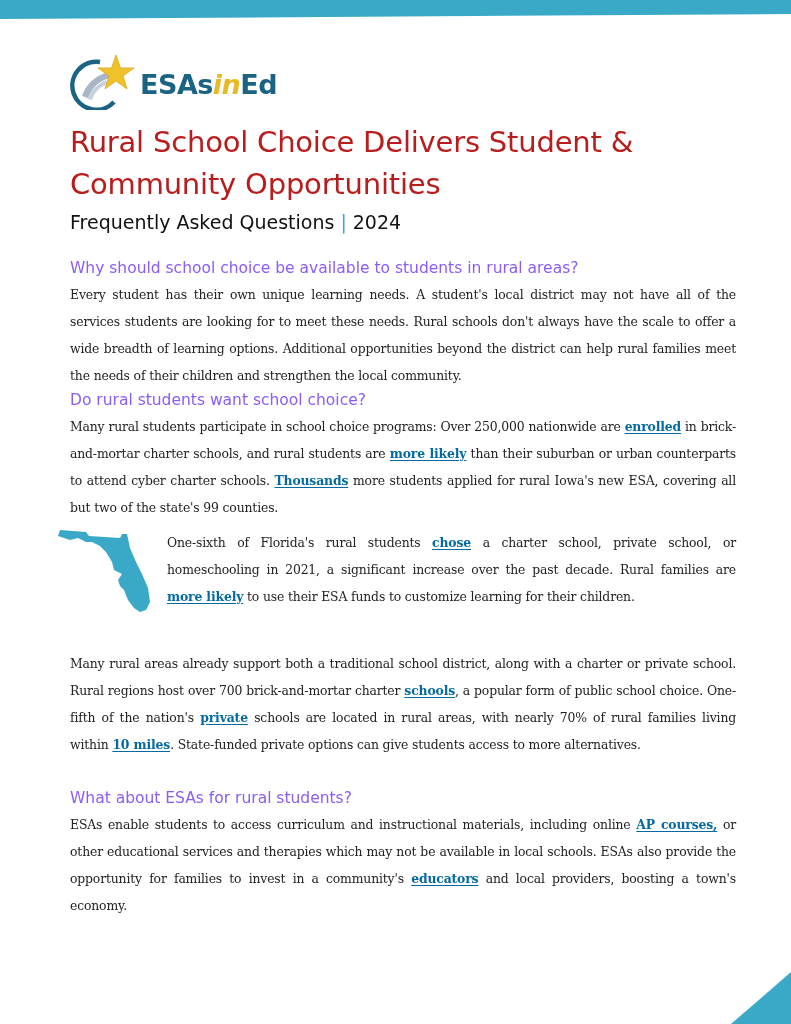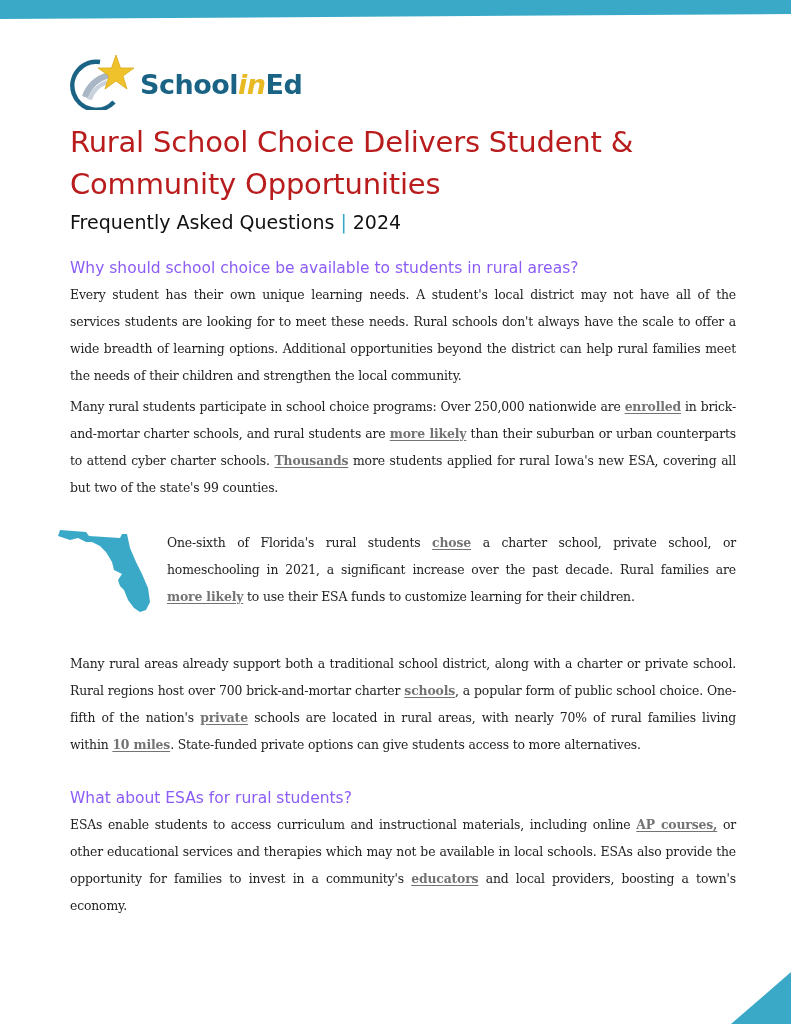--- a/index.html
+++ b/index.html
@@ -9,53 +9,54 @@
   .logo { position:absolute; left:70px; top:52px; height:58px; display:flex; align-items:center; }
   .logo svg { display:block; }
   .logo-text { font-family:"DejaVu Sans", sans-serif; font-weight:bold; font-size:27px; color:#1a6384; letter-spacing:-0.5px; margin-left:4px; margin-top:6px; }
   .logo-text .in { color:#e8b923; font-style:italic; }
   .title { position:absolute; left:70px; top:121px; width:680px; font-family:"DejaVu Sans", sans-serif; font-size:29px; line-height:42px; color:#b91c1c; font-weight:normal; margin:0; letter-spacing:-0.2px; }
   .subtitle { position:absolute; left:70px; top:208px; font-family:"DejaVu Sans", sans-serif; font-size:19px; line-height:28px; color:#111; }
   .subtitle .pipe { color:#3aa9c8; padding:0 6px; }
   .section { position:absolute; left:70px; width:666px; }
   .section h2 { margin:0; font-family:"DejaVu Sans", sans-serif; font-size:15.5px; line-height:20px; font-weight:normal; color:#8b5cf6; }
   .section p { margin:3px 0 0 0; font-family:"DejaVu Serif", serif; font-size:12.4px; line-height:27px; color:#222; text-align:justify; letter-spacing:-0.15px; }
-  .link { color:#737373; font-weight:bold; text-decoration:underline; text-underline-offset:2px; }
+  .link { color:#0369a1; font-weight:bold; text-decoration:underline; text-underline-offset:2px; }
   .fl-map { position:absolute; left:56px; top:528px; width:100px; height:86px; }
   .spotlight { left:167px; width:569px; }
 </style>
 </head>
 <body>
 
 <svg class="top-bar" viewBox="0 0 791 20" preserveAspectRatio="none">
   <polygon points="0,0 791,0 791,14 0,19" fill="#3aa9c8"></polygon>
 </svg>
 
 <div class="logo">
   <svg width="66" height="58" viewBox="0 0 66 58">
     <path d="M30 10 A24 24 0 1 0 44 50" fill="none" stroke="#1a6384" stroke-width="4.5"></path>
     <path d="M12 44 Q18 26 38 20 L40 26 Q24 30 18 46 Z" fill="#a9b6c6"></path>
     <path d="M17 47 Q22 34 36 28 L38 32 Q26 36 22 48 Z" fill="#c9d2dc"></path>
     <polygon points="46,3 50.5,16 64,16 53,24 57,37 46,29 35,37 39,24 28,16 41.5,16" fill="#efc12a" stroke="#d9a919" stroke-width="0.8"></polygon>
   </svg>
-  <div class="logo-text"><span>School</span><span class="in">in</span><span>Ed</span></div>
+  <div class="logo-text"><span>ESAs</span><span class="in">in</span><span>Ed</span></div>
 </div>
 
 <h1 class="title">Rural School Choice Delivers Student &amp; Community Opportunities</h1>
 
 <div class="subtitle">
   <span>Frequently Asked Questions</span><span class="pipe">|</span><span>2024</span>
 </div>
 
 <div class="section" style="top:258px;">
   <h2>Why should school choice be available to students in rural areas?</h2>
   <p>Every student has their own unique learning needs. A student's local district may not have all of the services students are looking for to meet these needs. Rural schools don't always have the scale to offer a wide breadth of learning options. Additional opportunities beyond the district can help rural families meet the needs of their children and strengthen the local community.</p>
 </div>
 
 <div class="section" style="top:390px;">
+  <h2>Do rural students want school choice?</h2>
   <p>Many rural students participate in school choice programs: Over 250,000 nationwide are <a class="link">enrolled</a> in brick-and-mortar charter schools, and rural students are <a class="link">more likely</a> than their suburban or urban counterparts to attend cyber charter schools. <a class="link">Thousands</a> more students applied for rural Iowa's new ESA, covering all but two of the state's 99 counties.</p>
 </div>
 
 <svg class="fl-map" viewBox="0 0 100 86">
   <path d="M4 2 L30 4 L33 8 L64 10 L66 6 L71 6 L74 20 L80 34 L86 46 L92 60 L94 74 L90 82 L84 84 L78 80 L72 72 L68 62 L64 58 L62 52 L66 46 L58 42 L56 34 L50 24 L44 18 L36 14 L30 14 L22 10 L14 12 L8 10 L2 8 Z" fill="#3aa9c8"></path>
 </svg>
 
 <div class="section spotlight" style="top:526px;">
   <p>One-sixth of Florida's rural students <a class="link">chose</a> a charter school, private school, or homeschooling in 2021, a significant increase over the past decade. Rural families are <a class="link">more likely</a> to use their ESA funds to customize learning for their children.</p>
 </div>

